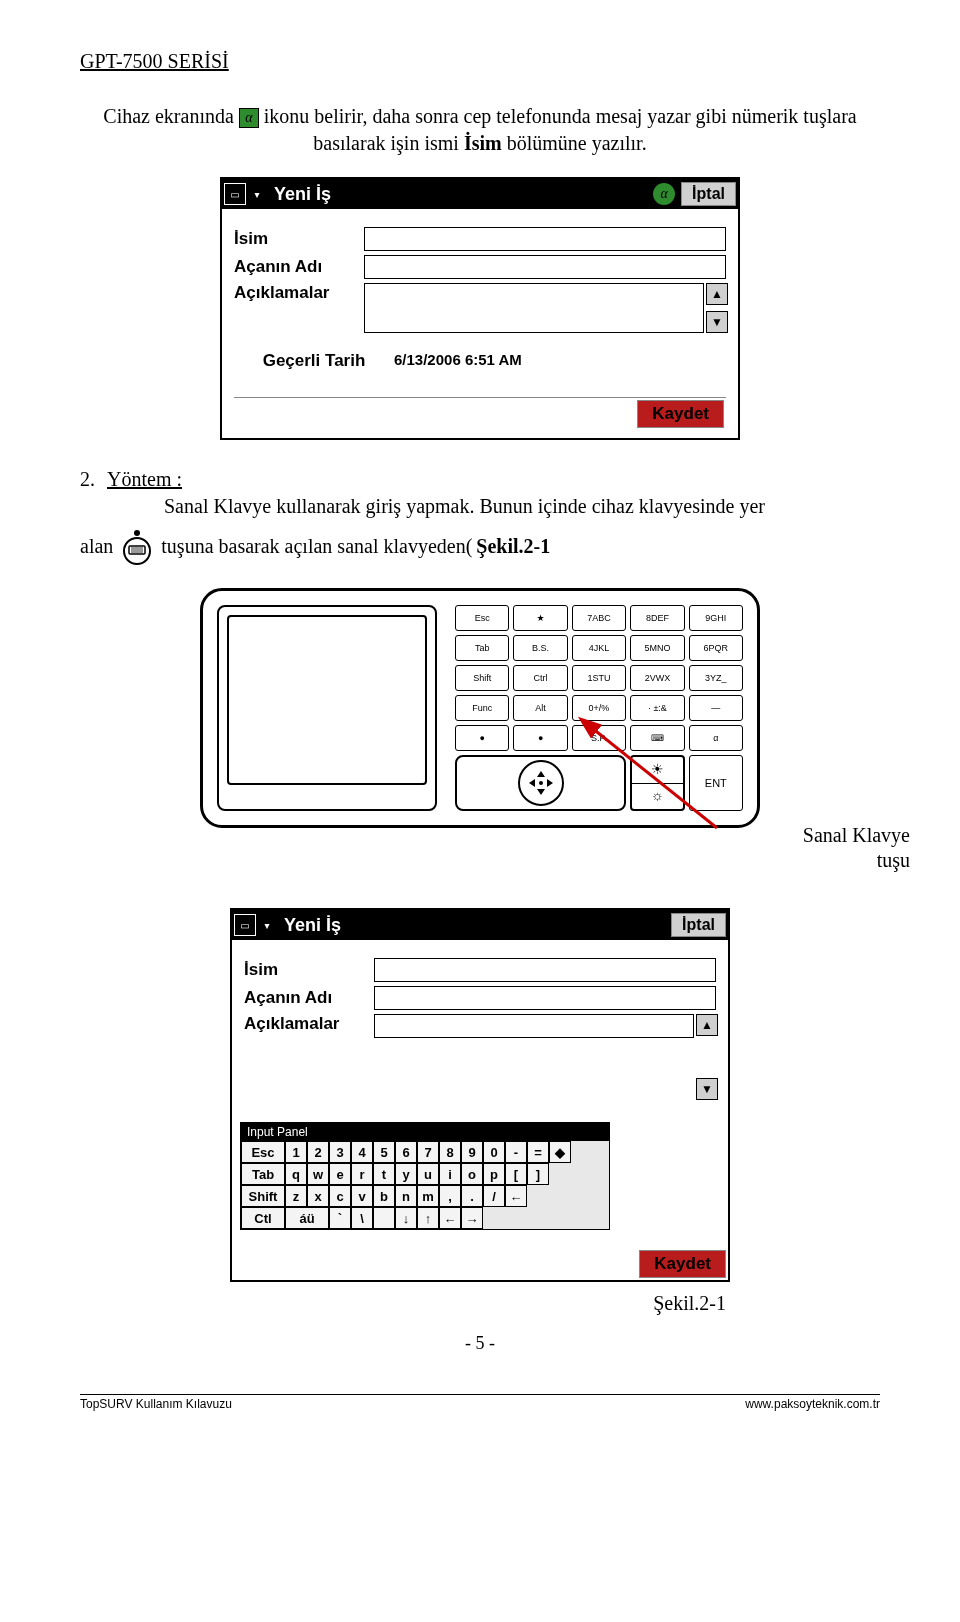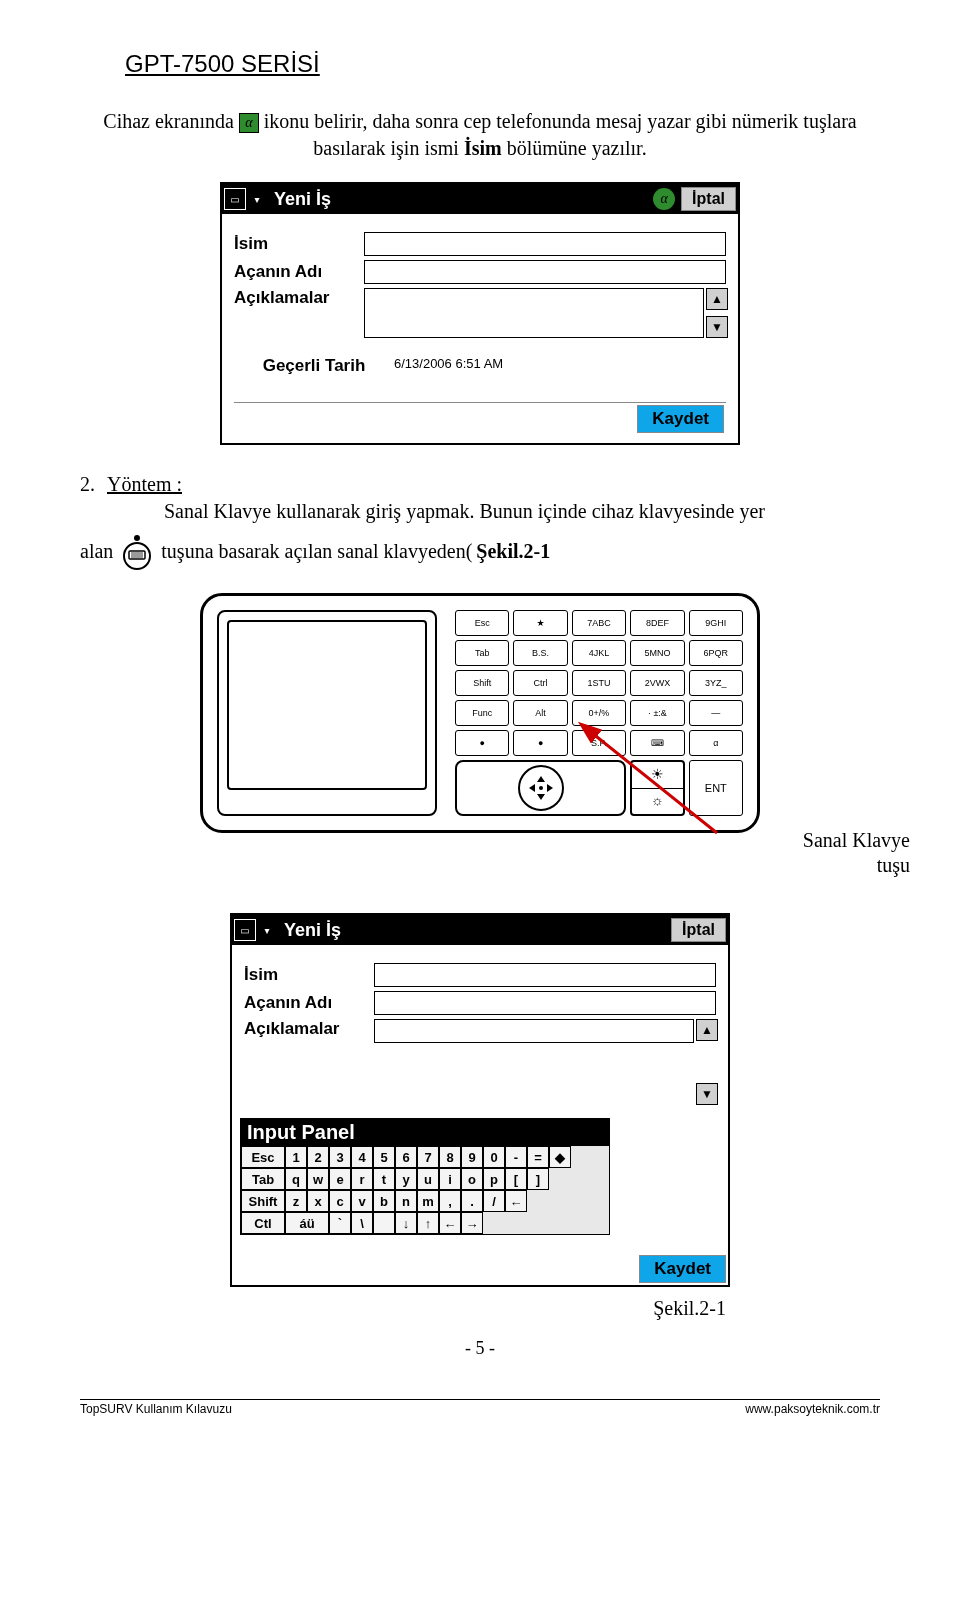--- a/index.html
+++ b/index.html
@@ -9,24 +9,23 @@
     font-family: "Times New Roman", serif;
     background: #fff;
     color: #000;
     width: 960px;
   }
   .page {
     padding: 50px 80px 20px 80px;
     position: relative;
   }
   .hdr-l {
-    font-family: Liberation Sans, sans-serif;
-    font-size: 24px;
+    font-family: Liberation Serif, serif;
+    font-size: 20px;
     text-decoration: underline;
-    margin-left: 45px;
   }
   .hdr-r {
     font-family: Arial, sans-serif;
     font-size: 20px;
     font-weight: bold;
     text-align: right;
     margin-top: 6px;
   }
   .para {
     font-size: 20px;
@@ -122,24 +121,24 @@
   .ss-ta-scroll span {
     width: 22px; height: 22px;
     border: 1px solid #000;
     background: #d0d0d0;
     display: flex; align-items: center; justify-content: center;
     font-size: 12px;
     margin-left: 2px;
   }
   .ss-date-row { display: flex; margin-top: 18px; }
   .ss-date-row .ss-label { width: 160px; text-align: center; }
-  .ss-date-val { font-size: 13px; font-weight: normal; }
+  .ss-date-val { font-size: 15px; font-weight: bold; }
   .ss-btnrow { display: flex; justify-content: flex-end; border-top: 1px solid #888; margin-top: 26px; padding-top: 0; }
   .ss-save {
-    background: #0ea5e9;
+    background: #b91c1c;
     border: 1px solid #888;
     font-size: 17px;
     font-weight: bold;
     padding: 3px 14px;
     margin: 2px;
   }
   
   .method {
     font-size: 20px;
     margin-top: 26px;
@@ -265,22 +264,22 @@
     width: 370px;
     border: 1px solid #000;
     background: #e8e8e8;
     font-family: Arial, sans-serif;
     font-size: 14px;
   }
   .kb-title {
     background: #000;
     color: #fff;
     padding: 2px 6px;
-    font-weight: bold;
-    font-size: 20px;
+    font-weight: normal;
+    font-size: 12px;
   }
   .kb-row { display: flex; }
   .kb-k {
     min-width: 22px;
     height: 22px;
     border: 1px solid #000;
     background: #f4f4f4;
     display: flex;
     align-items: center;
     justify-content: center;

